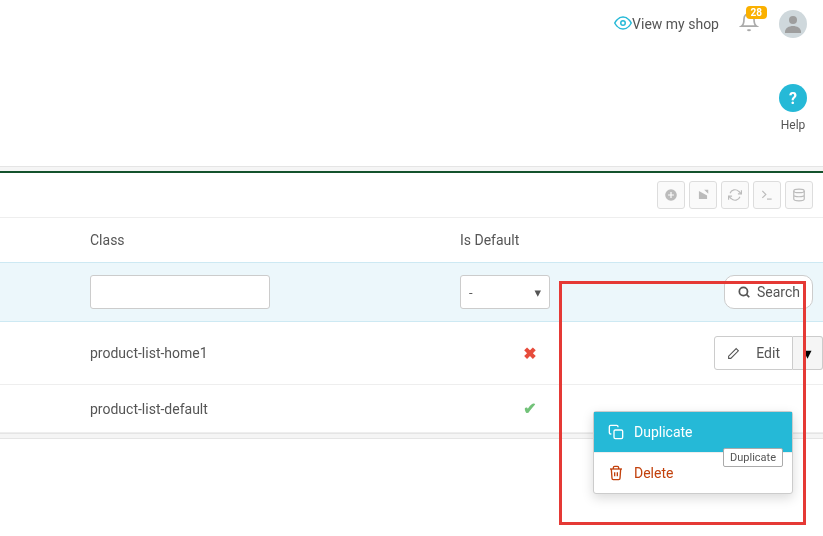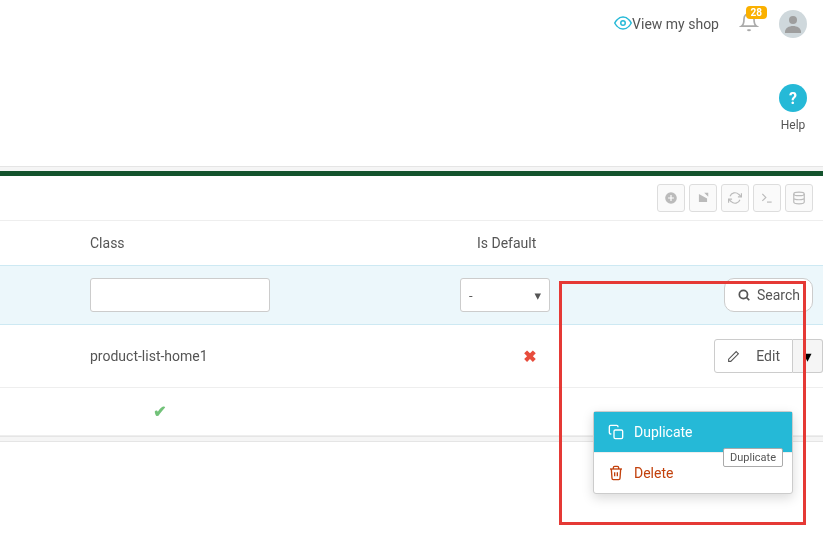--- a/index.html
+++ b/index.html
@@ -7,27 +7,27 @@
 .topbar { height: 48px; display: flex; justify-content: flex-end; align-items: center; padding: 0 16px; gap: 20px; background: #fff; }
 .view-shop { display: flex; align-items: center; color: #555; font-size: 14px; cursor: pointer; }
 .eye-icon { color: #25b9d7; }
 .bell-wrapper { position: relative; cursor: pointer; color: #6c868e; }
 .badge { position: absolute; top: -6px; right: -8px; background: #fab000; color: #fff; font-size: 10px; font-weight: bold; padding: 1px 5px; border-radius: 4px; }
 .avatar { width: 28px; height: 28px; border-radius: 50%; background: #cfd8dc; display: flex; align-items: center; justify-content: center; color: #fff; cursor: pointer; }
 .help-area { position: absolute; right: 16px; top: 84px; text-align: center; }
 .help-circle { width: 28px; height: 28px; border-radius: 50%; background: #25b9d7; color: #fff; display: flex; align-items: center; justify-content: center; font-weight: bold; font-size: 16px; margin: 0 auto 6px; cursor: pointer; }
 .help-label { font-size: 12px; color: #555; }
 .content-wrap { margin-top: 118px; border-top: 1px solid #e5e5e5; border-bottom: 1px solid #e5e5e5; background: #f5f5f5; padding: 4px 0; }
-.panel { background: #fff; border-top: 5px solid #14532d; border-bottom: 1px solid #e5e5e5; }
+.panel { background: #fff; border-top: 2px solid #14532d; border-bottom: 1px solid #e5e5e5; }
 .toolbar { display: flex; justify-content: flex-end; align-items: center; padding: 8px 10px; gap: 4px; border-bottom: 1px solid #eee; }
 .tb-btn { width: 28px; height: 28px; border: 1px solid #ddd; background: #fafafa; border-radius: 3px; display: flex; align-items: center; justify-content: center; color: #bbb; cursor: pointer; }
 .tb-btn svg { width: 14px; height: 14px; }
 .table-head { display: flex; padding: 14px 0 14px 90px; color: #555; font-size: 14px; }
 .col-class { width: 370px; }
-.col-default { width: 140px; margin-left: 17px; }
+.col-default { width: 140px; }
 .filter-row { display: flex; align-items: center; padding: 12px 10px 12px 90px; background: #ecf7fb; border-top: 1px solid #cde9f3; border-bottom: 1px solid #cde9f3; }
 .filter-input { width: 180px; height: 34px; border: 1px solid #ccc; border-radius: 3px; padding: 0 8px; background: #fff; }
 .filter-select { width: 90px; height: 34px; border: 1px solid #ccc; border-radius: 3px; background: #fff; display: flex; align-items: center; justify-content: space-between; padding: 0 8px; color: #555; font-size: 13px; cursor: pointer; margin-left: 190px; }
 .search-btn { margin-left: auto; height: 34px; padding: 0 12px; border: 1px solid #ccc; border-radius: 10px; background: #fff; display: flex; align-items: center; gap: 6px; color: #555; font-size: 14px; cursor: pointer; }
 .data-row { display: flex; align-items: center; padding: 14px 0 14px 90px; border-bottom: 1px solid #eee; }
 .row-class { width: 370px; color: #555; font-size: 14px; }
 .row-default { width: 140px; text-align: center; }
 .x-mark { color: #e74c3c; font-weight: bold; font-size: 16px; }
 .check-mark { color: #72c279; font-weight: bold; font-size: 16px; }
 .row-actions { margin-left: auto; display: flex; }
@@ -140,20 +140,21 @@
             </svg>
         <span>Edit</span>
       </div>
       <div class="caret-btn">
         <span>▾</span>
       </div>
     </div>
   </div>
 
   <div class="data-row">
+    <div class="row-class">product-list-default</div>
     <div class="row-default"><span class="check-mark">✔</span></div>
   </div>
 
 </div>
 </div>
 
 <div class="dropdown">
   <div class="dropdown-item active">
     <svg width="16" height="16" viewBox="0 0 24 24" fill="none" stroke="currentColor" stroke-width="2">
         <rect x="9" y="9" width="13" height="13" rx="2"></rect>

